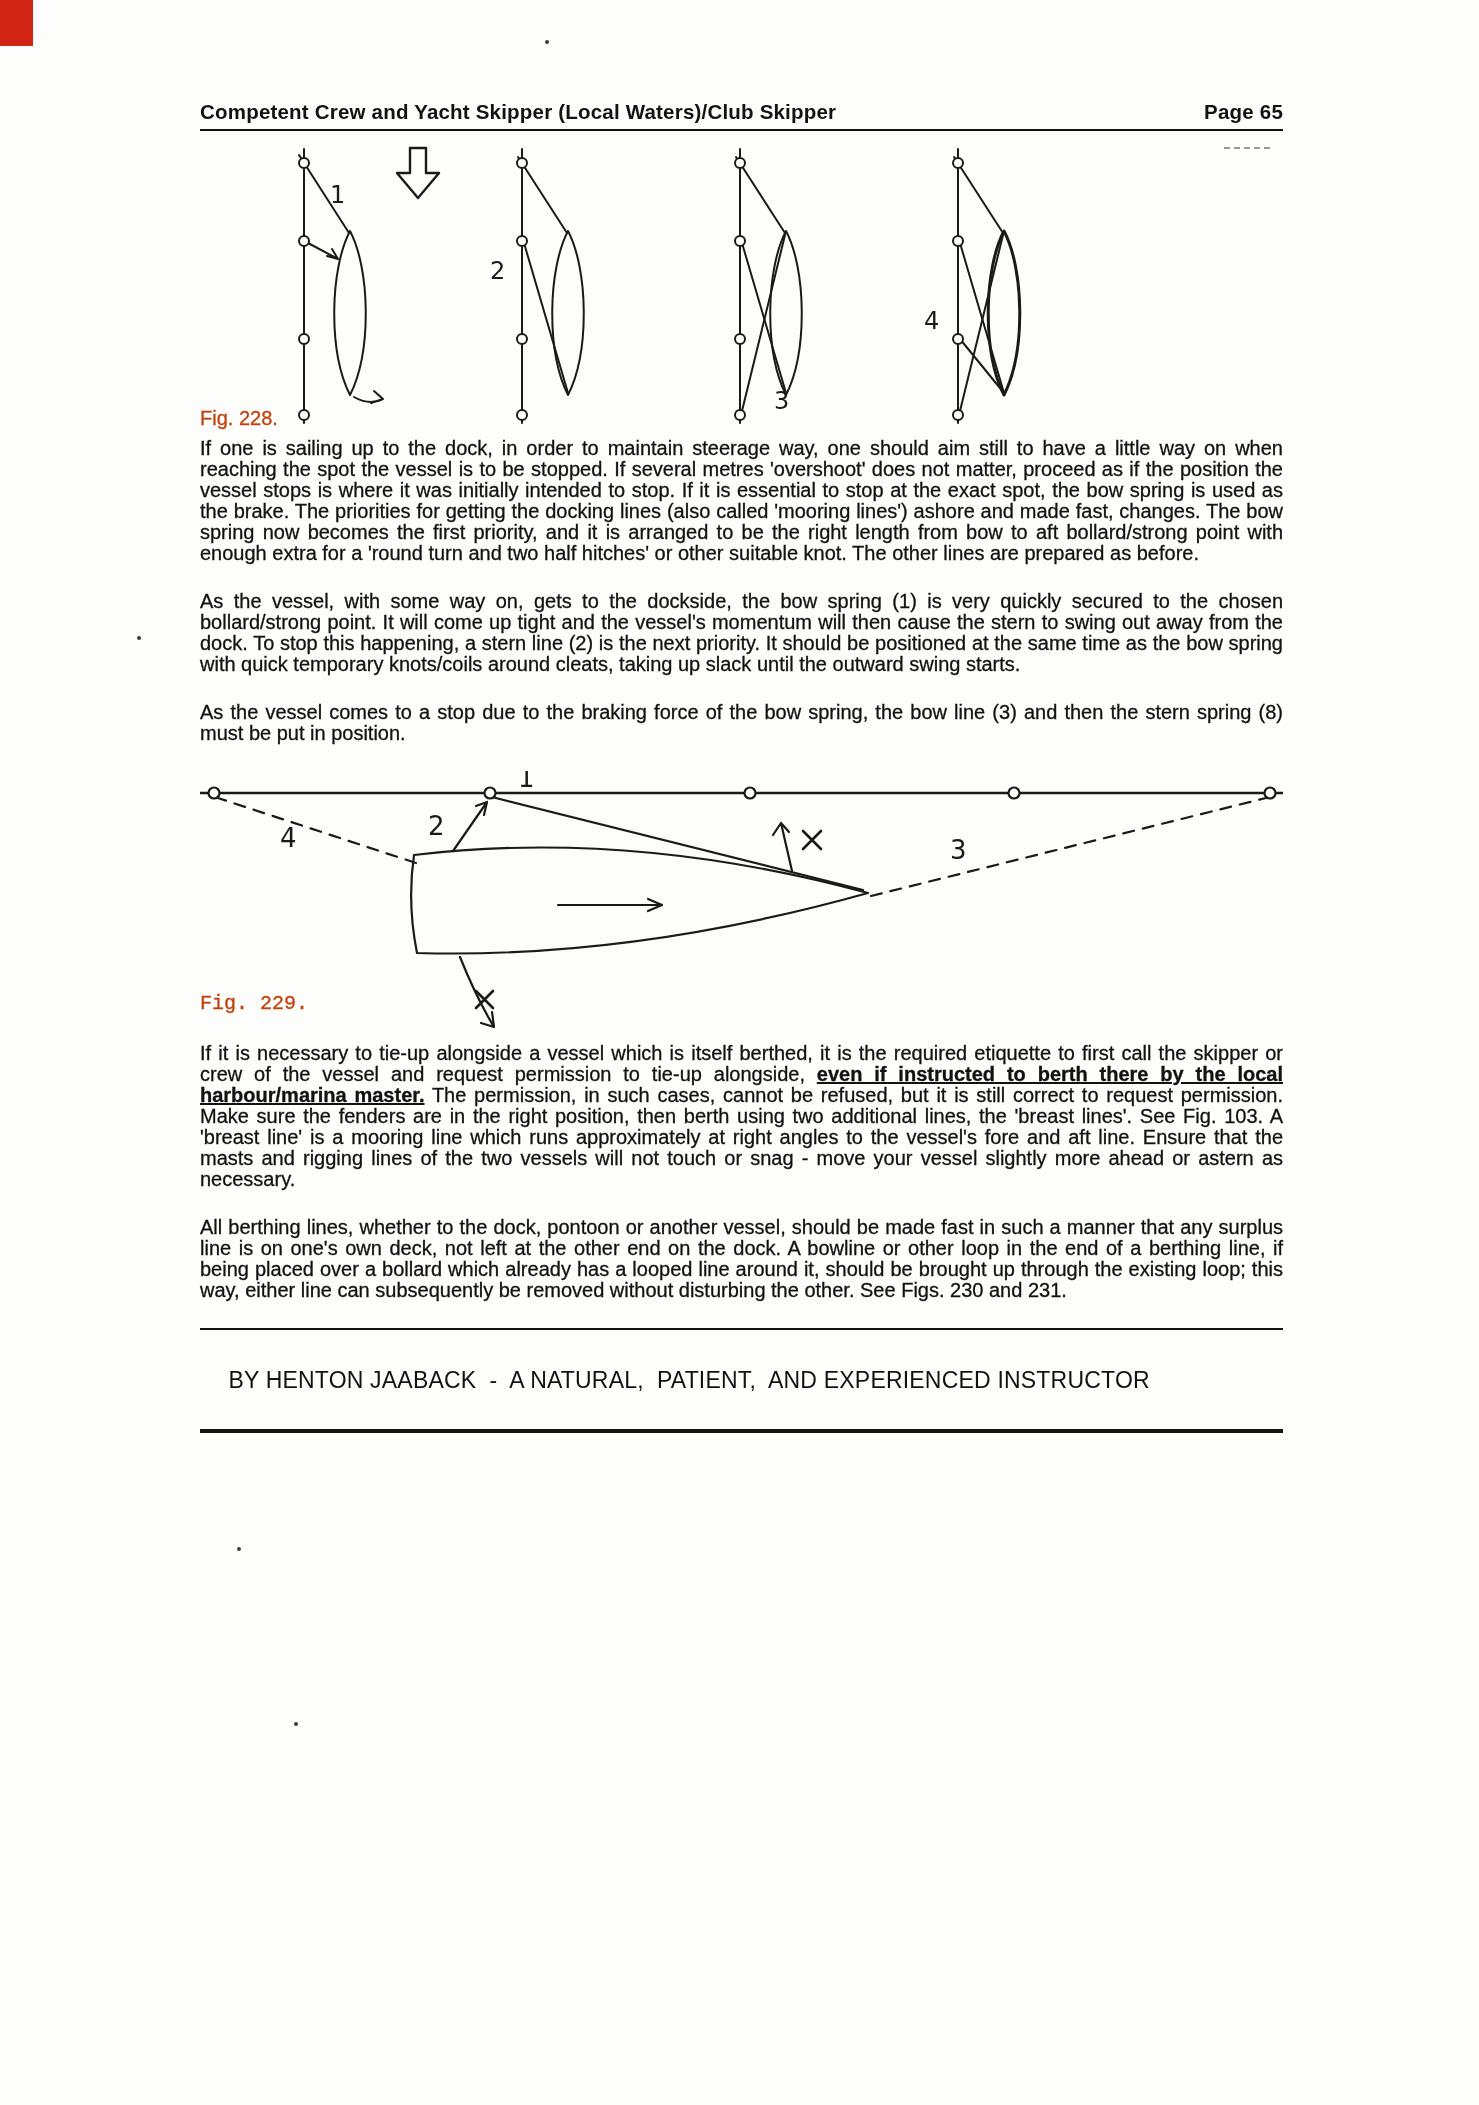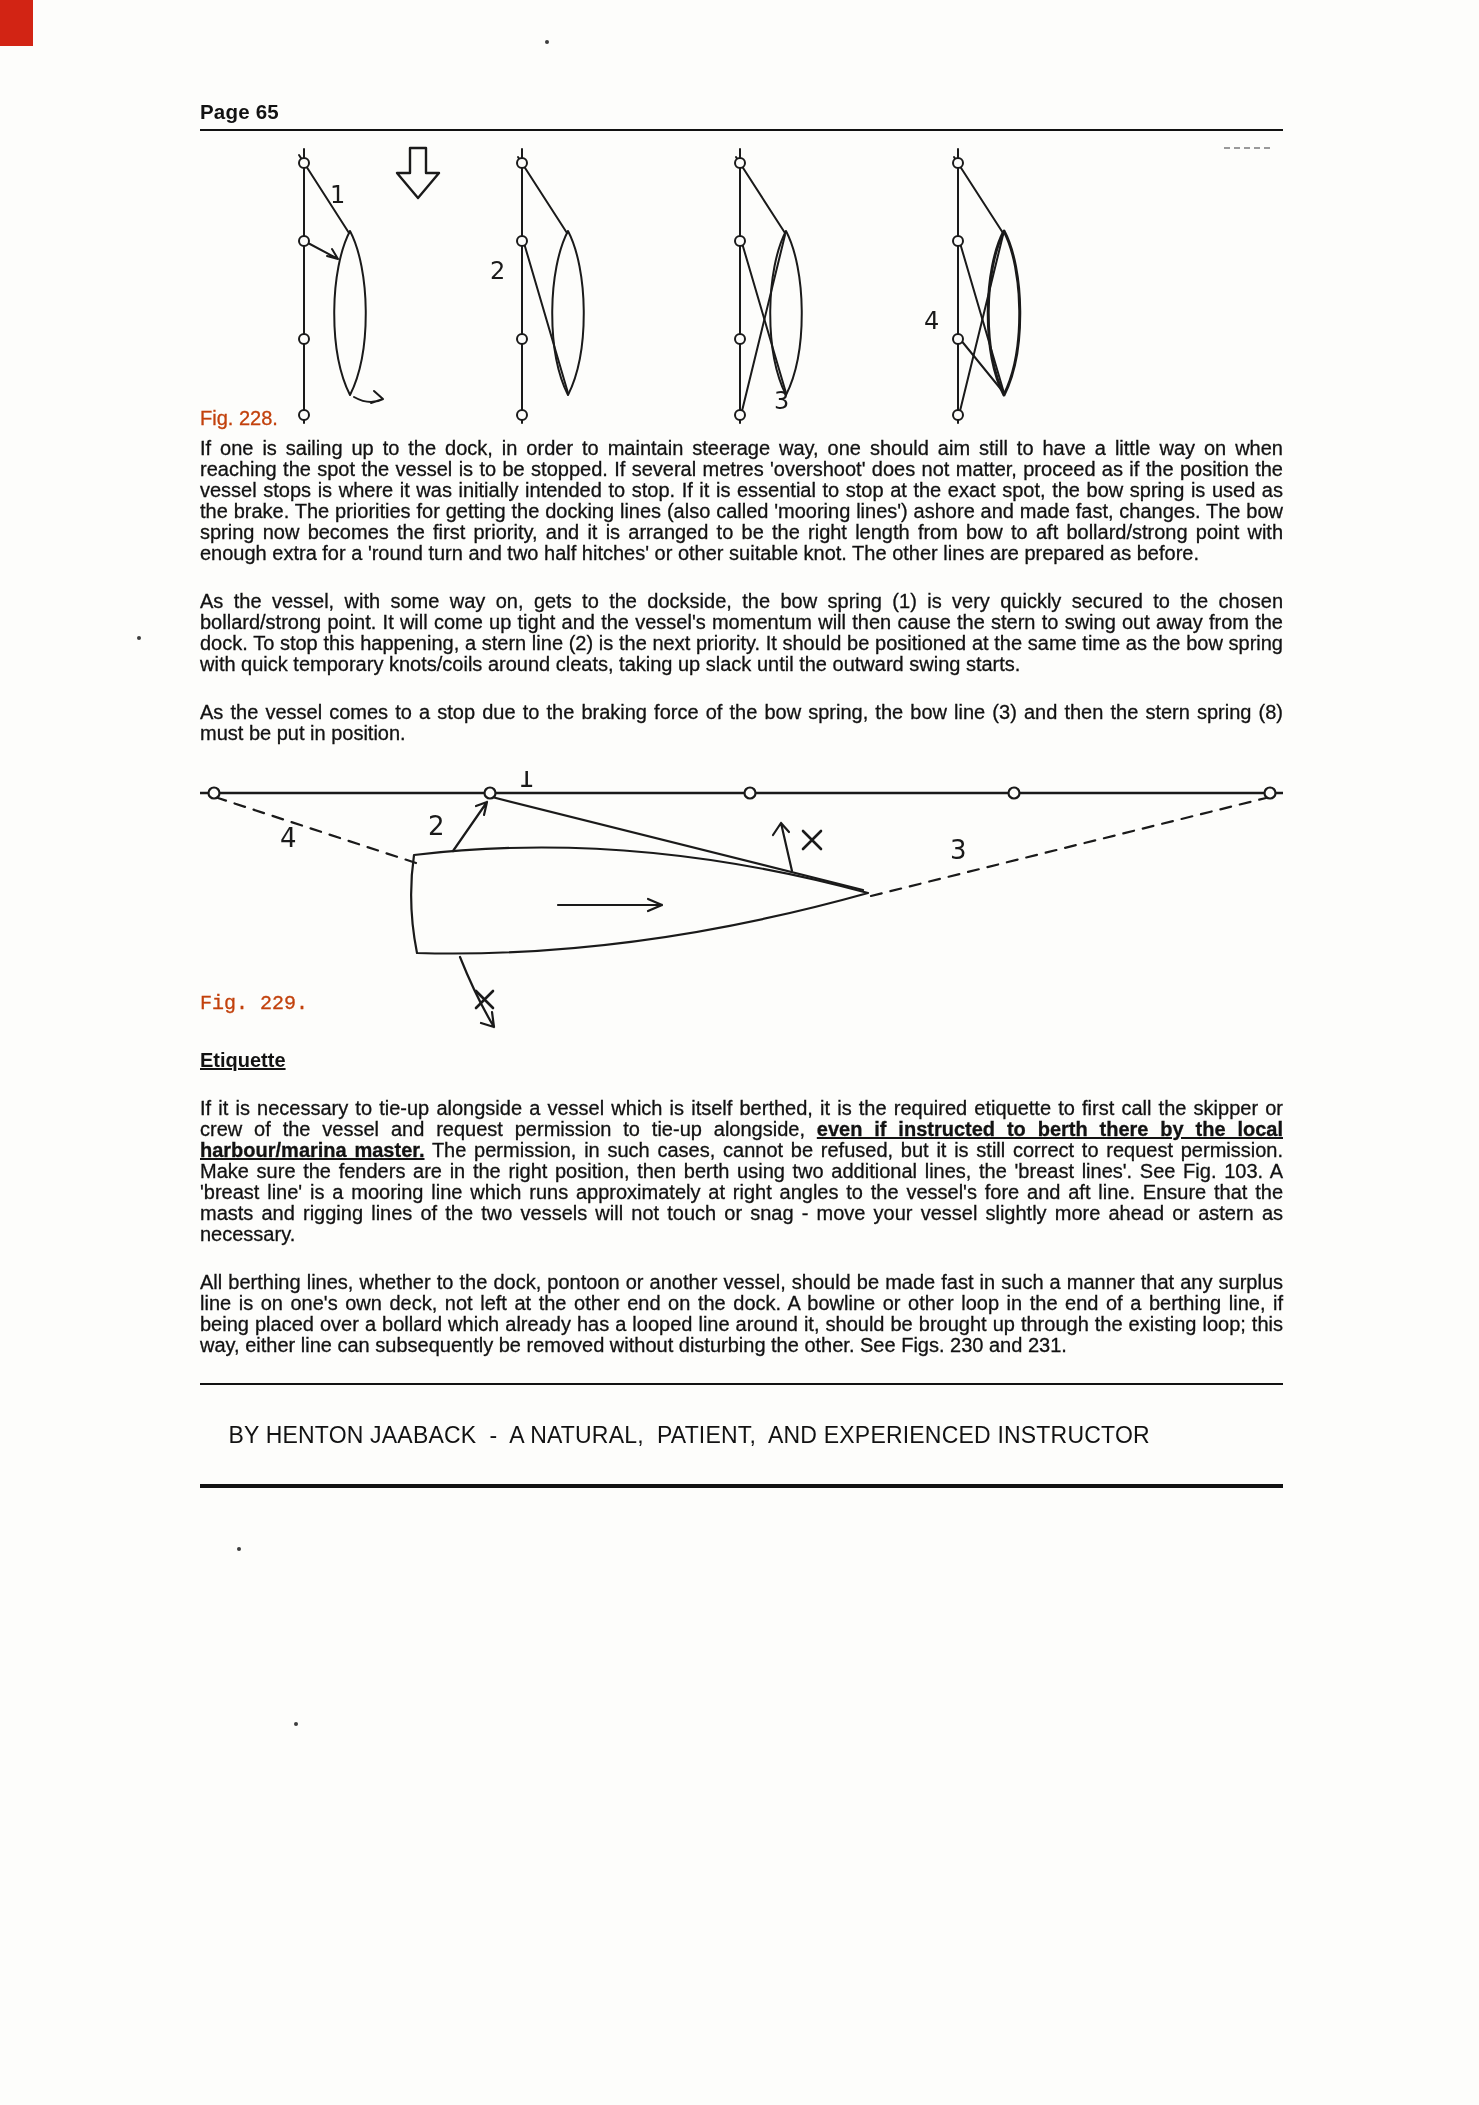--- a/index.html
+++ b/index.html
@@ -82,20 +82,21 @@
 <div class="scan-red"></div>
 <div class="scan-dashes"></div>
 <div class="scan-dot dot-a"></div>
 <div class="scan-dot dot-b"></div>
 <div class="scan-dot dot-c"></div>
 <div class="scan-dot dot-d"></div>
 
 <div class="content">
 
   <div class="header">
+    <span>Competent Crew and Yacht Skipper (Local Waters)/Club Skipper</span>
     <span>Page 65</span>
   </div>
 
   <div class="fig-wrap">
     <svg class="fig228-svg" width="910" height="295" viewBox="0 0 910 295">
       <g stroke="#1a1a1a" stroke-width="2" fill="none" stroke-linecap="round" stroke-linejoin="round">
         <path d="M168,5 L184,5 L184,30 L197,30 L176,55 L155,30 L168,30 Z" stroke-width="2.4"></path>
 
         <g>
           <line x1="62" y1="6" x2="62" y2="280"></line>
@@ -186,21 +187,20 @@
       <g fill="#1a1a1a" font-size="26" stroke="none">
         <text x="318" y="16">1</text>
         <text x="228" y="64">2</text>
         <text x="750" y="88">3</text>
         <text x="80" y="76">4</text>
       </g>
     </svg>
     <div class="fig-caption cap-229">Fig. 229.</div>
   </div>
 
-  <h3 class="section-heading">Etiquette</h3>
 
   <p class="body-text"><span>If it is necessary to tie-up alongside a vessel which is itself berthed, it is the required etiquette to first call the skipper or crew of the vessel and request permission to tie-up alongside, </span><span class="ul-bold">even if instructed to berth there by the local harbour/marina master.</span><span> The permission, in such cases, cannot be refused, but it is still correct to request permission. Make sure the fenders are in the right position, then berth using two additional lines, the 'breast lines'. See Fig. 103. A 'breast line' is a mooring line which runs approximately at right angles to the vessel's fore and aft line. Ensure that the masts and rigging lines of the two vessels will not touch or snag - move your vessel slightly more ahead or astern as necessary.</span></p>
 
   <p class="body-text">All berthing lines, whether to the dock, pontoon or another vessel, should be made fast in such a manner that any surplus line is on one's own deck, not left at the other end on the dock. A bowline or other loop in the end of a berthing line, if being placed over a bollard which already has a looped line around it, should be brought up through the existing loop; this way, either line can subsequently be removed without disturbing the other. See Figs. 230 and 231.</p>
 
   <div class="footer">
     <span>BY HENTON JAABACK  -  A NATURAL,  PATIENT,  AND EXPERIENCED INSTRUCTOR</span>
   </div>
 
 </div>

